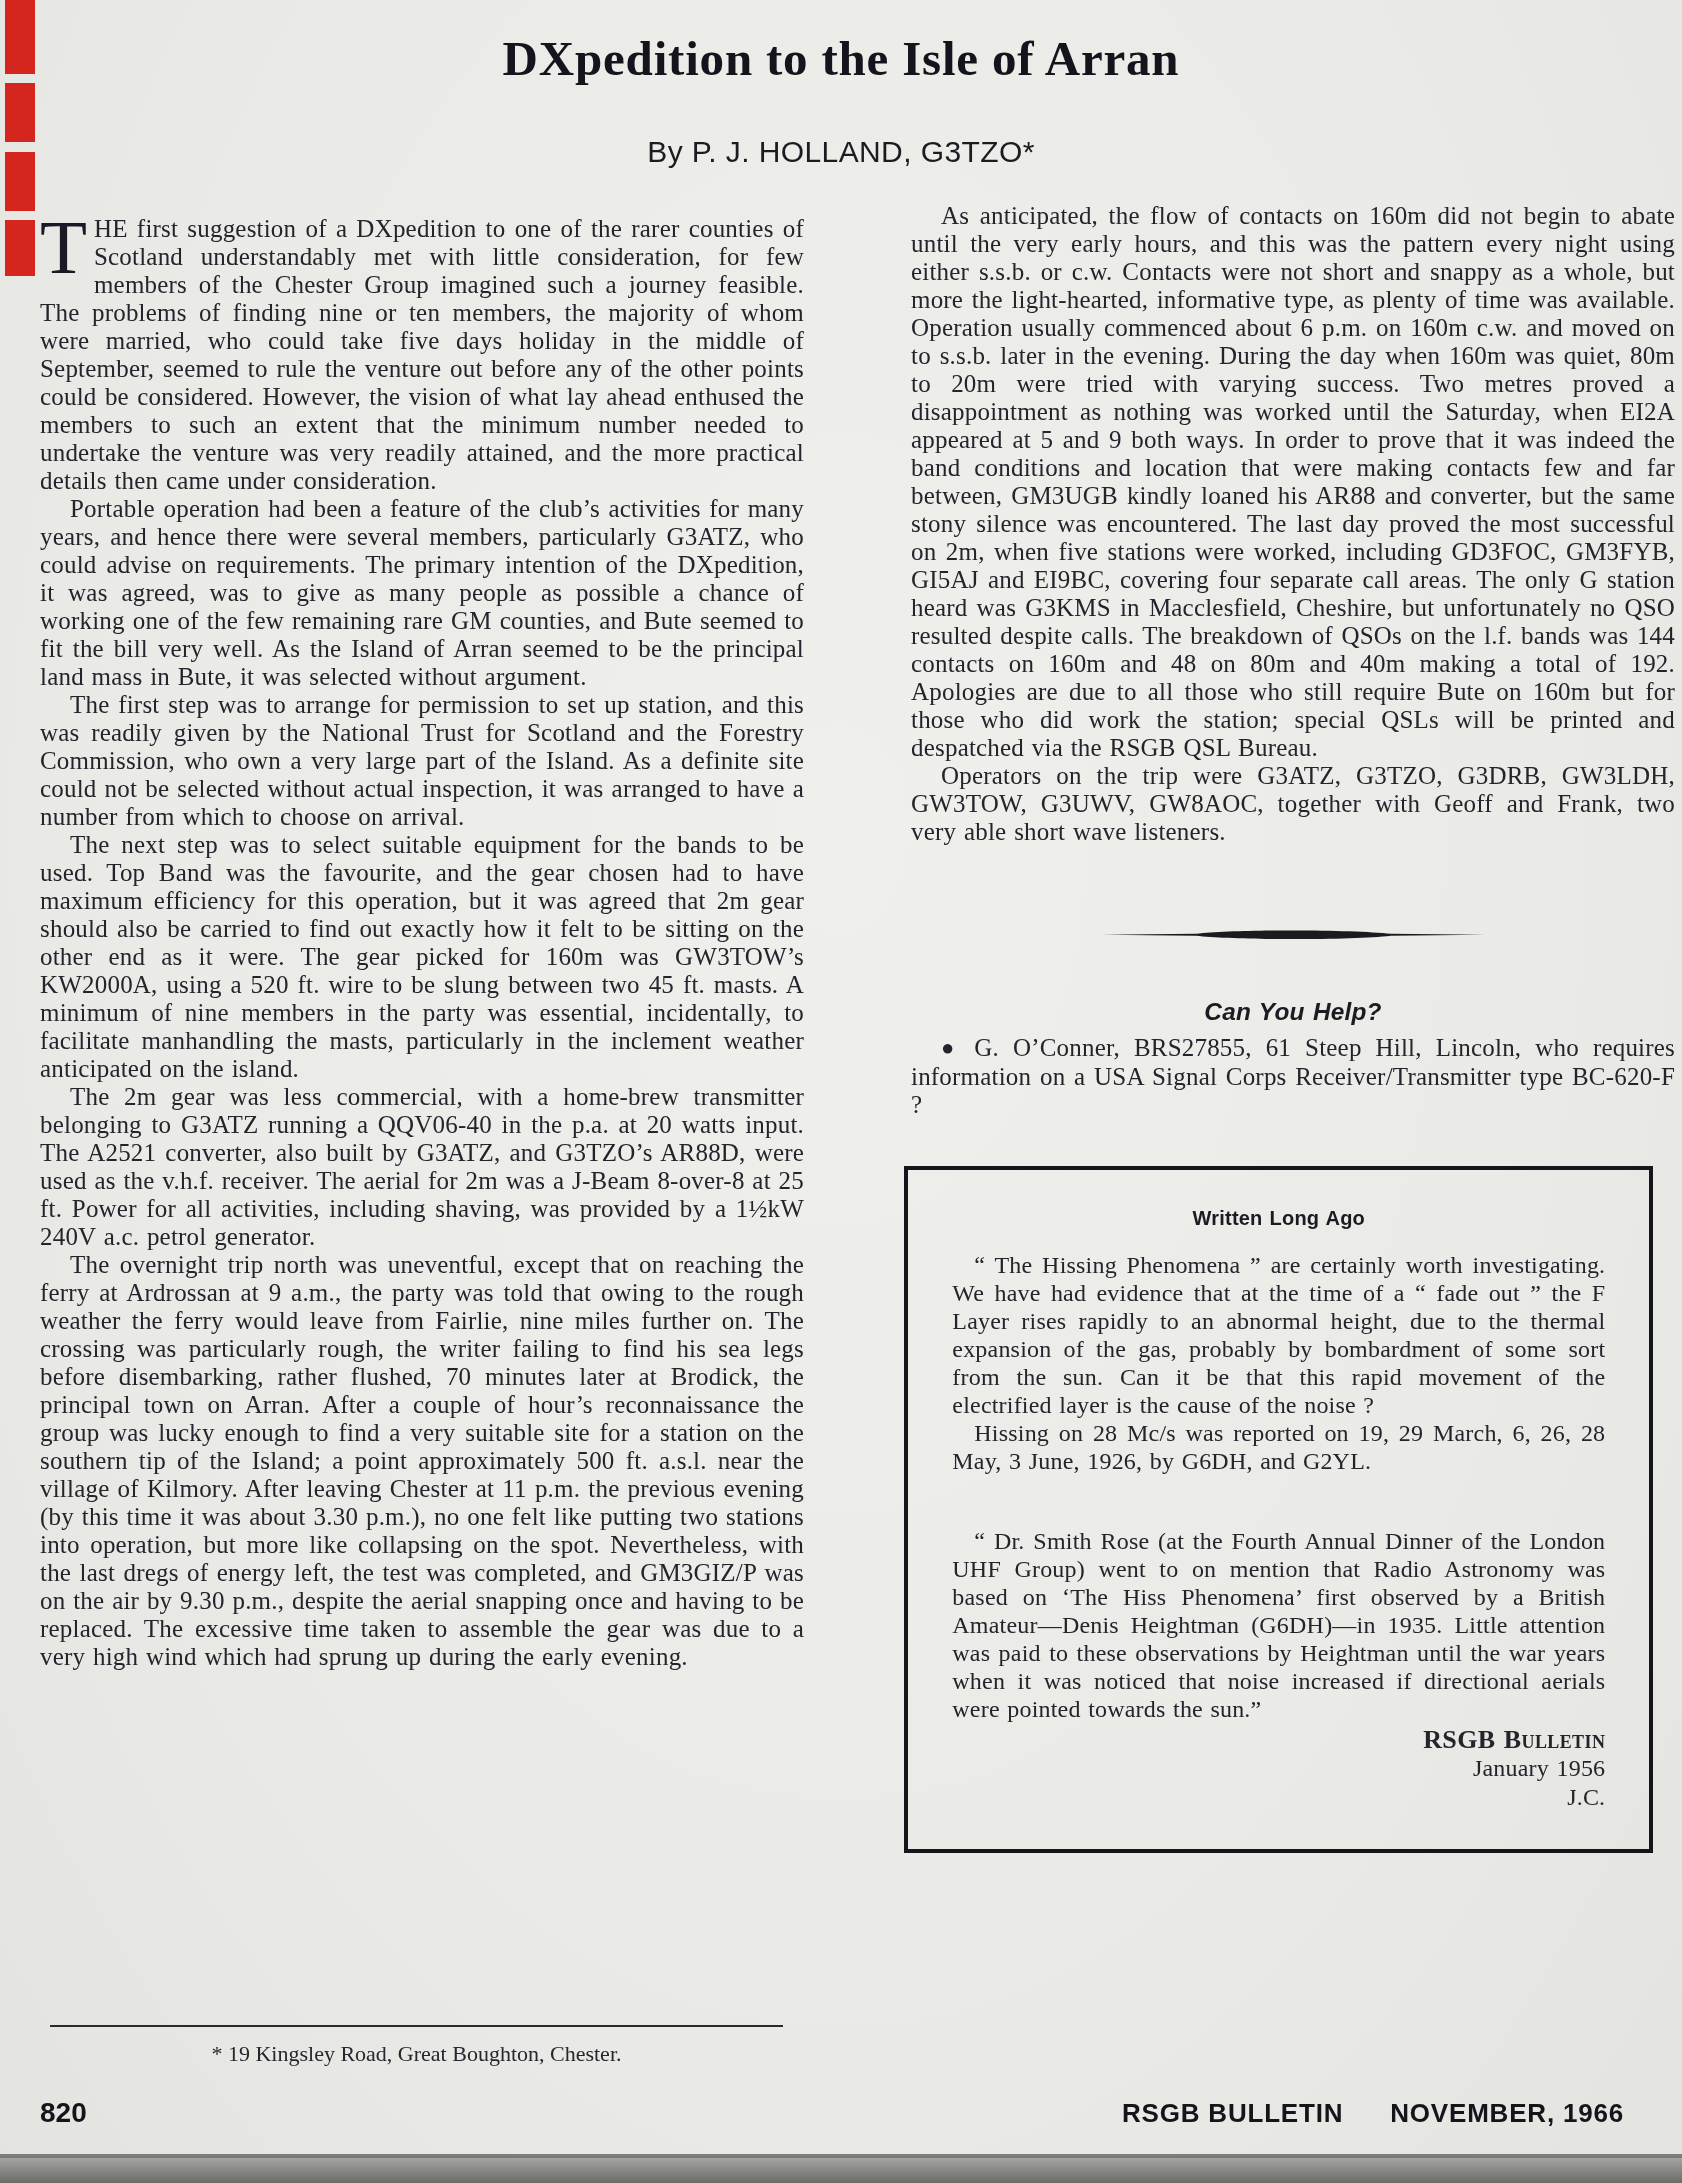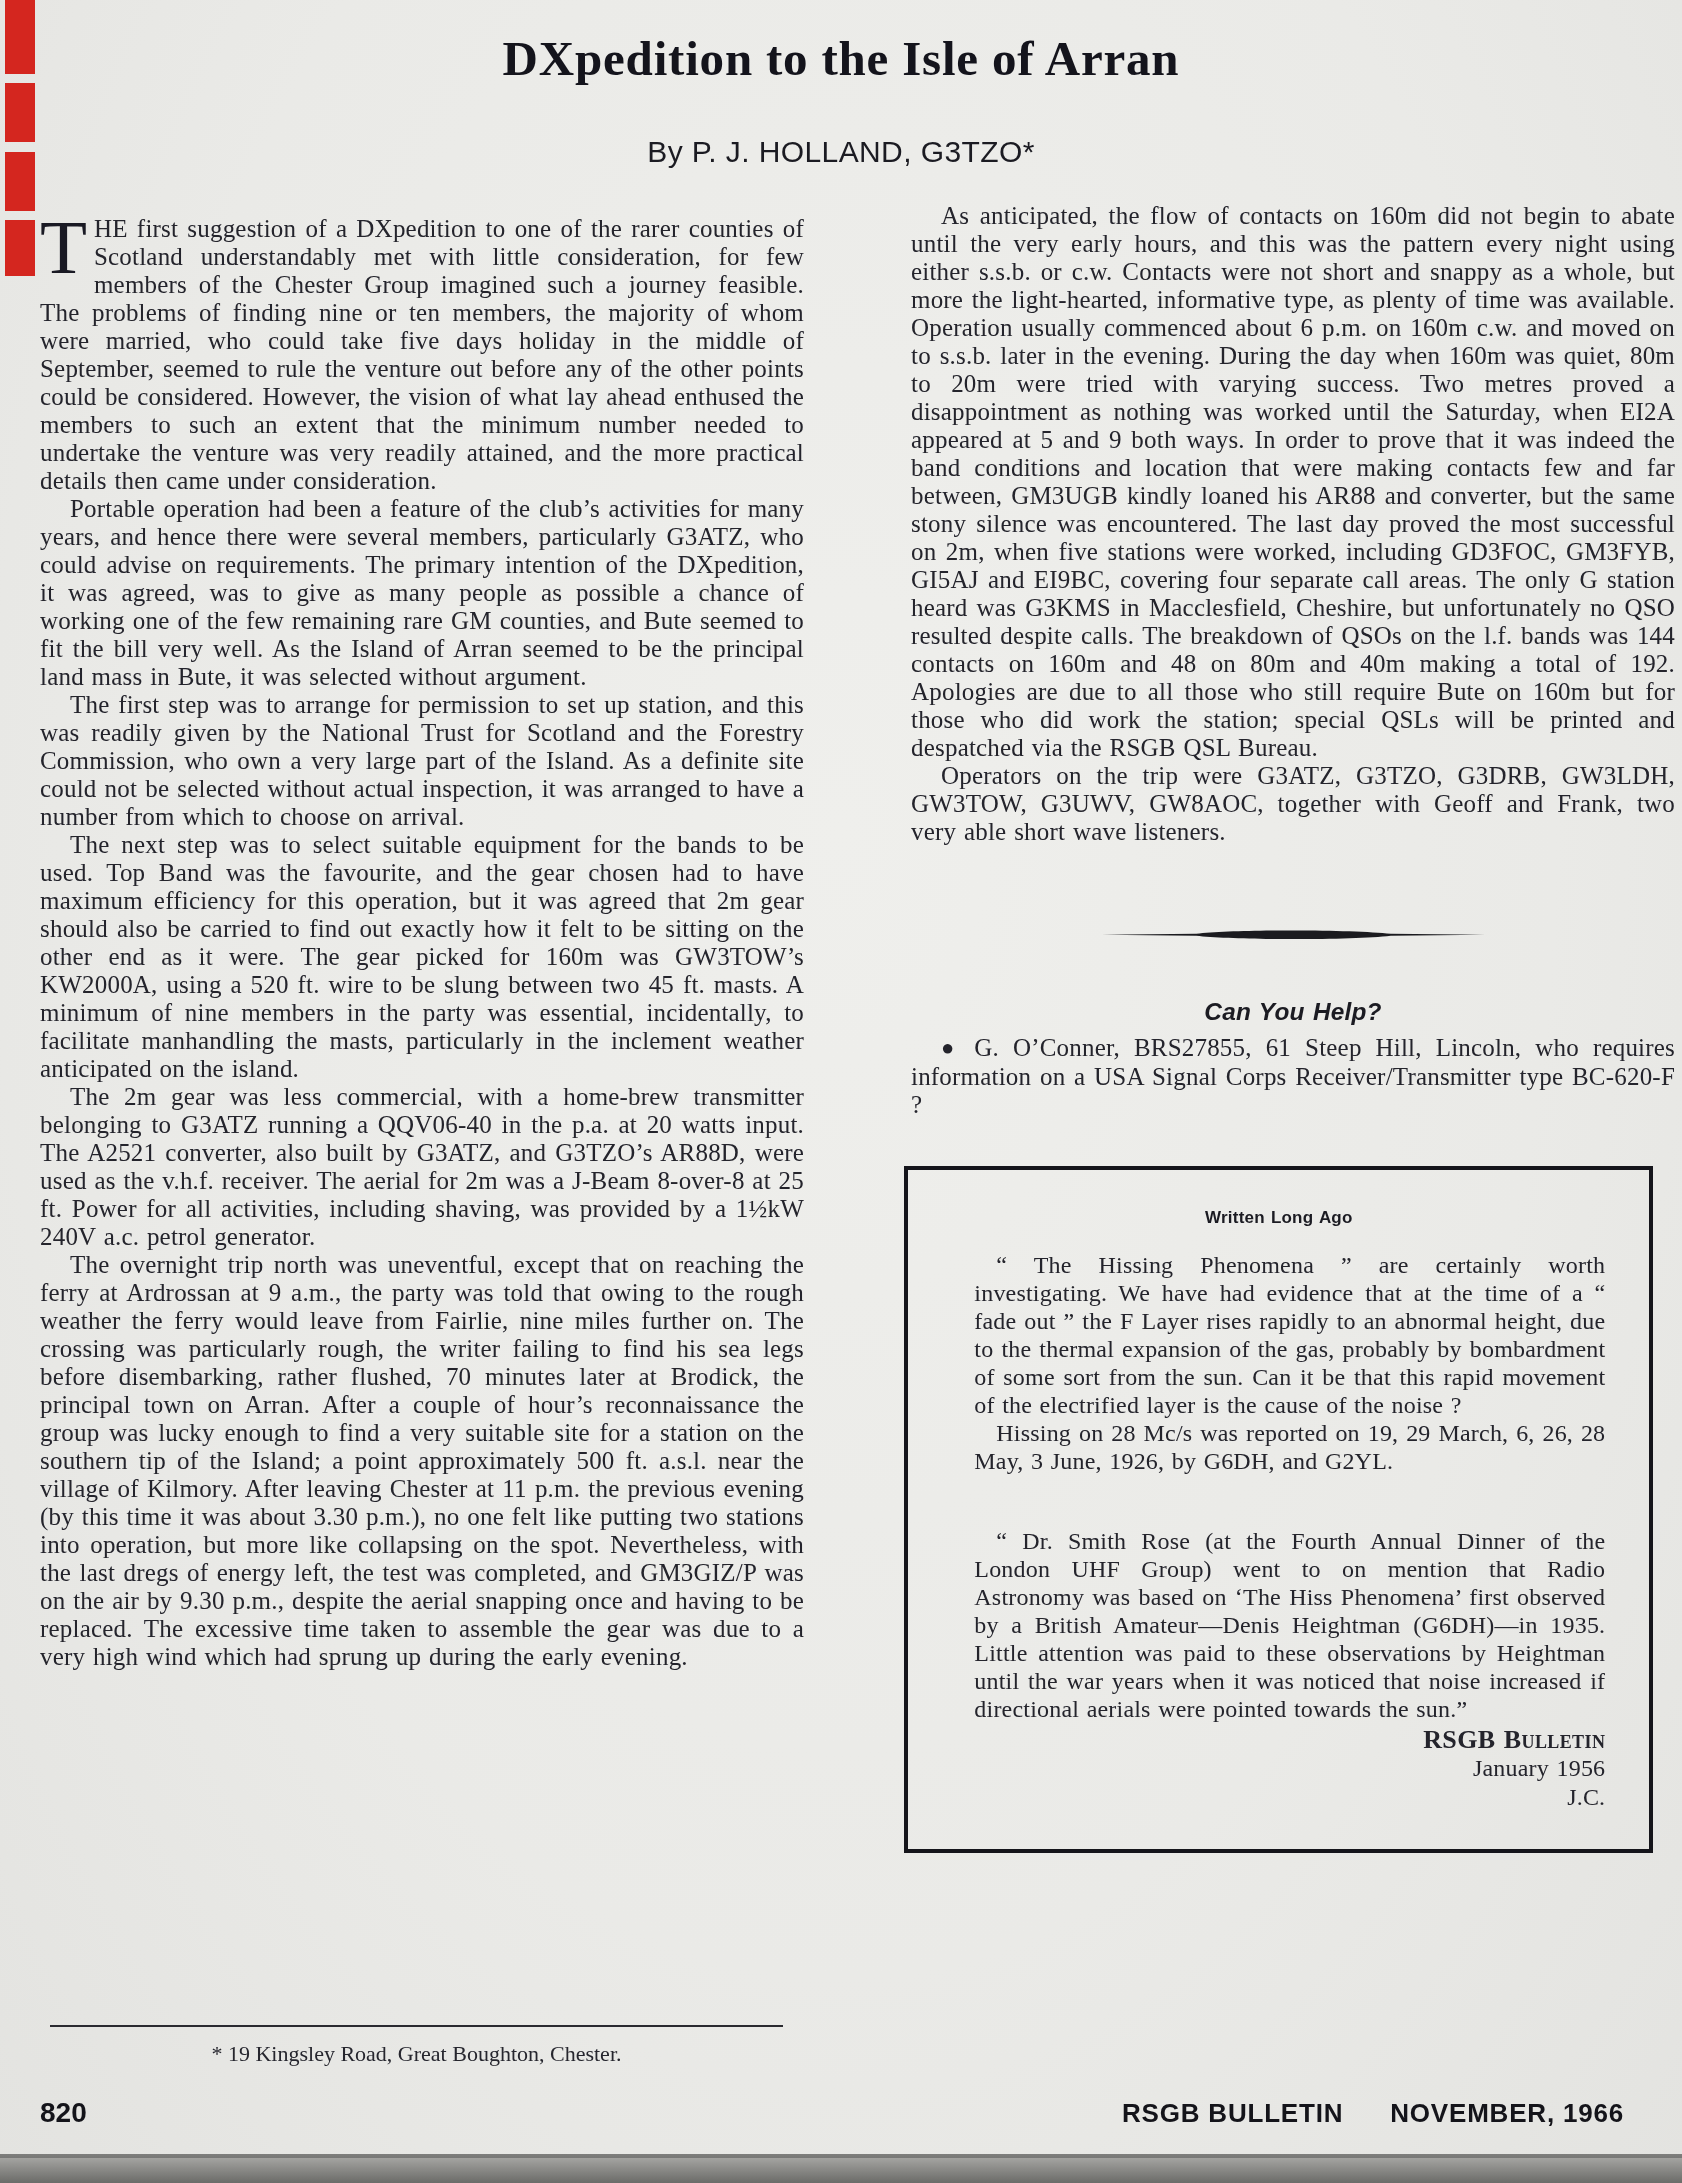--- a/index.html
+++ b/index.html
@@ -61,24 +61,24 @@
     width:749px;
     box-sizing:border-box;
     border:4.2px solid #15151b;
     padding:29px 44px 37px 44px;
     font-size:24px;line-height:28px;
   }
   .wla-title{
     margin:5px 0 18.5px 0;
     text-align:center;
     font-family:"Liberation Sans","DejaVu Sans",sans-serif;
-    font-size:17px;font-weight:bold;color:#1b1b22;
+    font-size:20px;font-weight:bold;color:#1b1b22;
   }
   .wla-box p{margin:0;text-align:justify;}
-  .wla-box p.q{text-indent:22px;margin-left:22px;}
+  .wla-box p.q{text-indent:22px;}
   .attr1{
     text-align:right;font-weight:bold;margin:0;
   }
   .quote2{margin-top:52px !important;}
   .attr2{
     margin-top:1.7px;
     text-align:right;
   }
   .attr2 .l1{font-weight:bold;font-variant:small-caps;font-size:26px;letter-spacing:0.4px;}
   .attr2 div{line-height:29px;}

